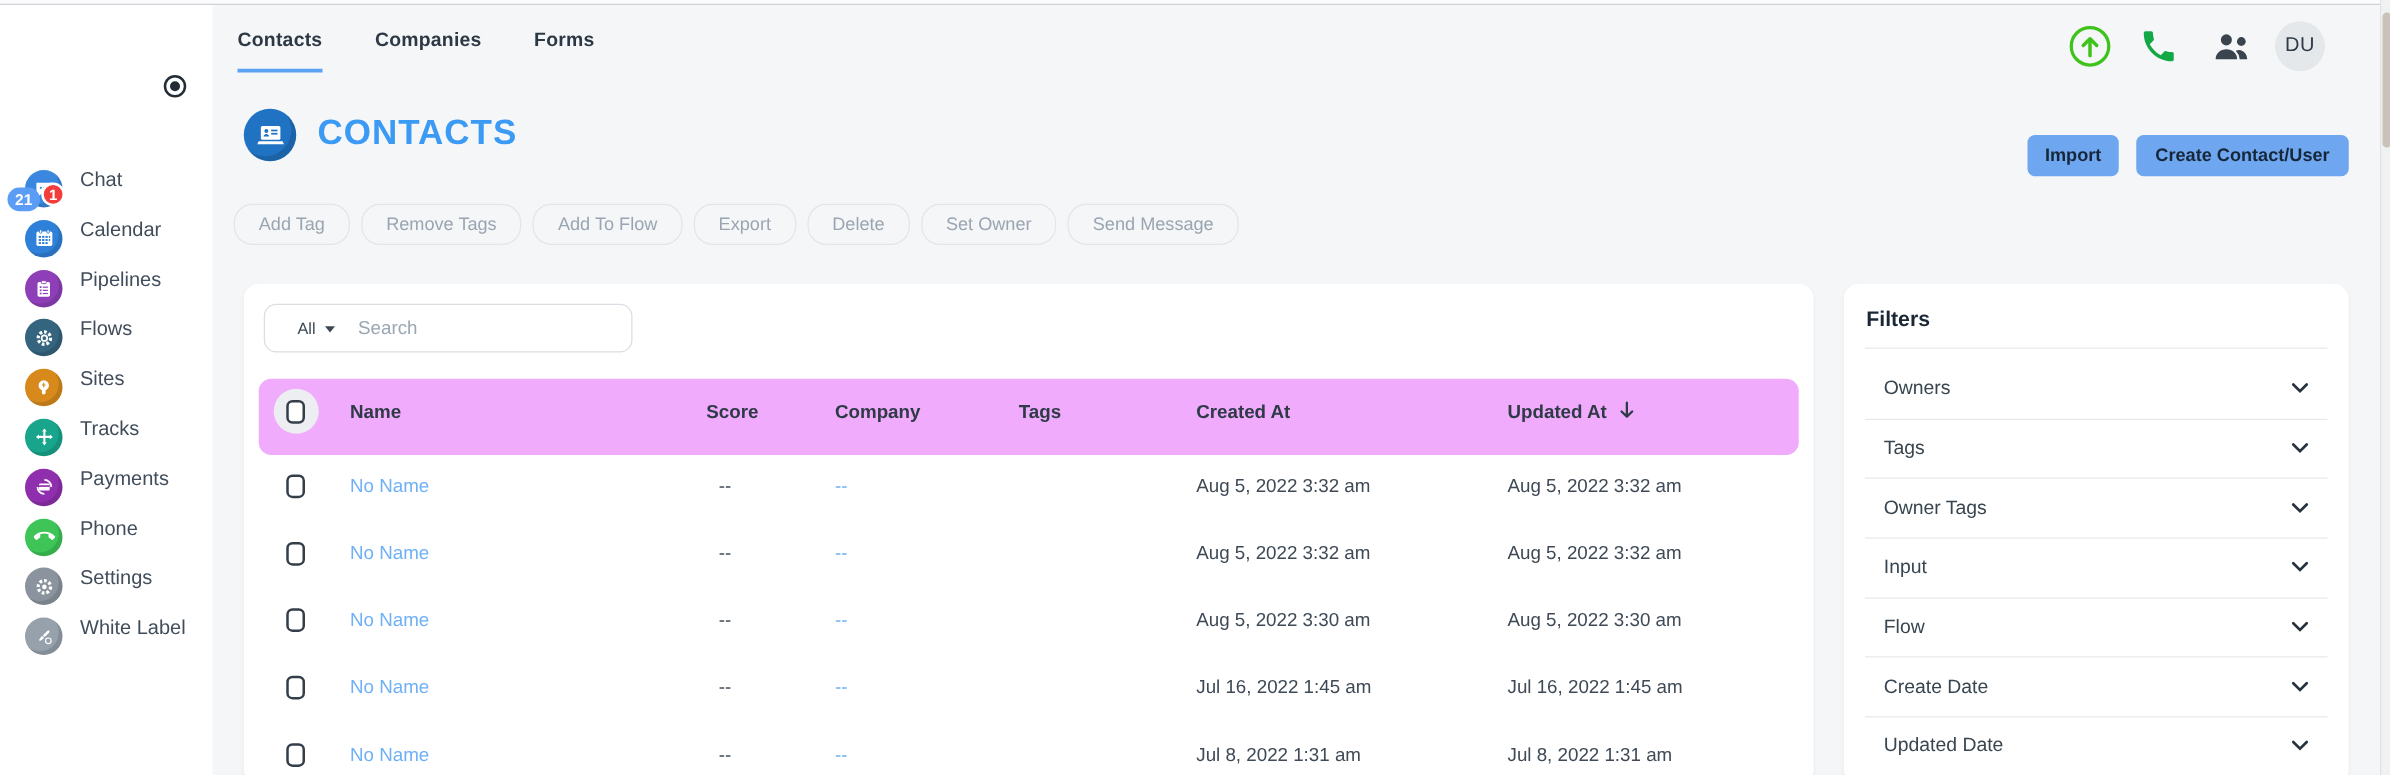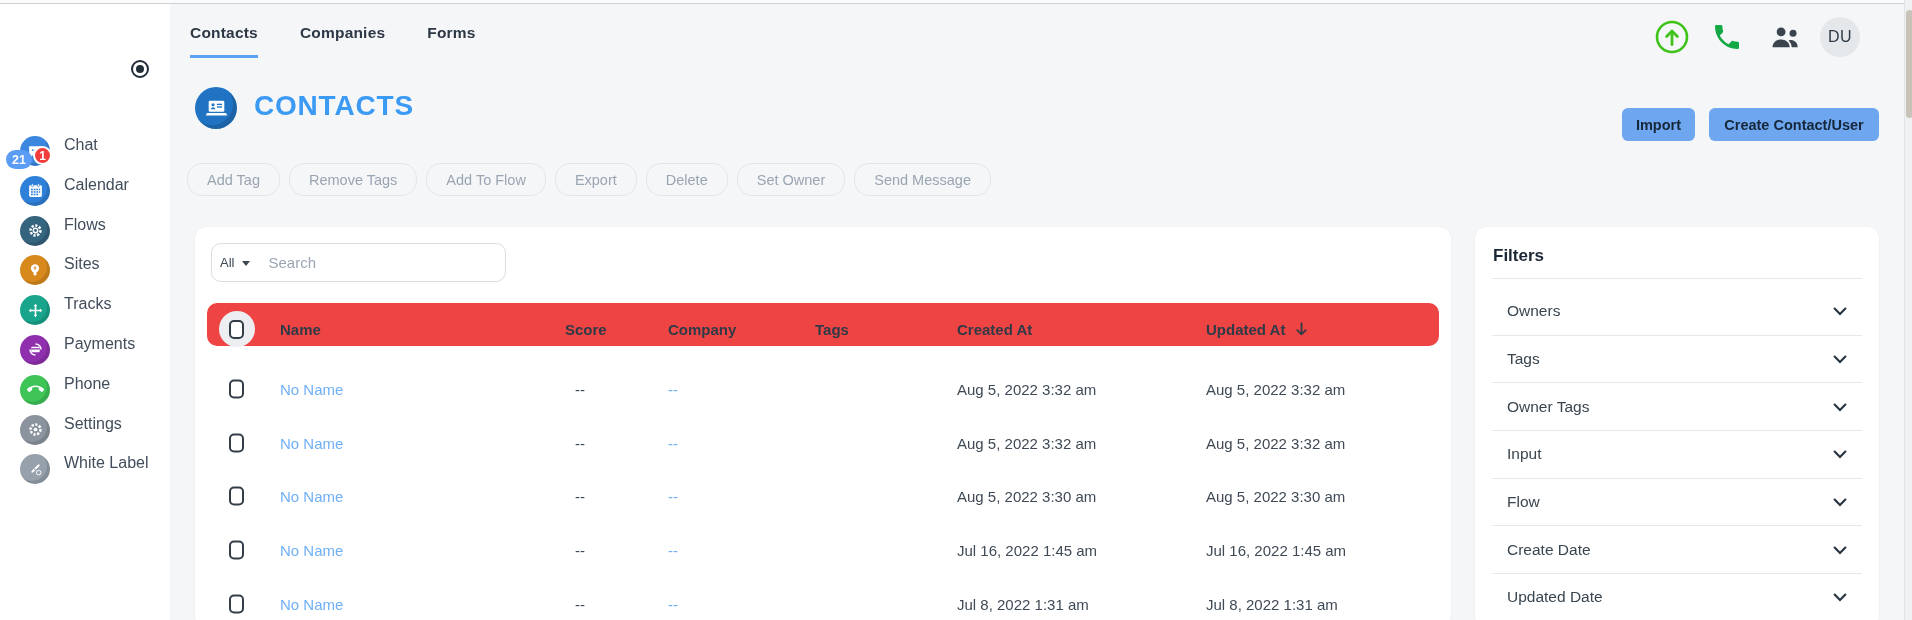--- a/index.html
+++ b/index.html
@@ -45,26 +45,26 @@
   .btn-import { left:1622px; top:108px; width:73px; }
   .btn-create { left:1709px; top:108px; width:170px; }
 
   
   .actionbar { position:absolute; left:187px; top:163px; display:flex; gap:9px; }
   .action-btn { height:33px; padding:0 19px; border:1.5px solid #e2e6ea; border-radius:15px; background:transparent; color:#9aa5b2; font-weight:normal; font-size:14.5px; display:flex; align-items:center; cursor:pointer; font-family:inherit; white-space:nowrap; }
 
   
   .main-card { position:absolute; left:195px; top:227px; width:1256px; height:400px; background:#fff; border-radius:12px; box-shadow:0 1px 3px rgba(25,39,52,.05); }
   .searchbox { position:absolute; left:16px; top:16px; width:295px; height:39px; border:1.5px solid #d9dee3; border-radius:10px; background:#fff; display:flex; align-items:center; }
-  .search-scope { margin-left:8px; display:flex; align-items:flex-end; gap:8px; font-size:13px; color:#3c4854; cursor:pointer; }
+  .search-scope { margin-left:26px; display:flex; align-items:flex-end; gap:8px; font-size:13px; color:#3c4854; cursor:pointer; }
   .caret-down { width:0; height:0; border:4.5px solid transparent; border-top:5.5px solid #3c4854; margin-top:5px; }
   .search-input { border:none; outline:none; background:transparent; margin-left:18px; width:200px; font-size:15px; color:#333; font-family:inherit; }
   .search-input::placeholder { color:#9aa6b3; }
 
-  .thead { position:absolute; left:12px; top:76px; width:1232px; height:43px; background:#ef4444; border-radius:10px; }
+  .thead { position:absolute; left:12px; top:76px; width:1232px; height:61px; background:#f0abfc; border-radius:10px; }
   .th-halo { position:absolute; left:12px; top:8px; width:36px; height:36px; border-radius:50%; background:#eceef1; }
   .cbx { position:absolute; width:15px; height:19px; border:2px solid #333e49; border-radius:5px; background:#fff; cursor:pointer; }
   .th-label { position:absolute; top:0; line-height:53px; font-size:15px; font-weight:bold; color:#2f3a47; cursor:pointer; }
   .sort-ic { display:inline-block; vertical-align:-2px; margin-left:9px; }
   .rows { position:absolute; left:12px; top:135px; width:1232px; }
   .trow { position:relative; height:53.8px; }
   .cell { position:absolute; top:50%; transform:translateY(-50%); font-size:15px; color:#3f4a56; white-space:nowrap; }
   .cell.link { color:#6fb0f7; cursor:pointer; }
   .row-cbx { top:50%; transform:translateY(-50%); }
   .c-cbx{left:22px} .c-name{left:73px} .c-score{left:368px} .c-company{left:461px} .c-tags{left:612px} .c-created{left:750px} .c-updated{left:999px}
@@ -122,20 +122,37 @@
                 <rect x="9.4" y="13" width="2.6" height="2.2"></rect>
                 <rect x="13.2" y="13" width="2.6" height="2.2"></rect>
                 <rect x="17" y="13" width="1.6" height="2.2"></rect>
                 <rect x="5.6" y="16.5" width="2.6" height="2.2"></rect>
                 <rect x="9.4" y="16.5" width="2.6" height="2.2"></rect>
                 <rect x="13.2" y="16.5" width="2.6" height="2.2"></rect>
               </g>
             </svg>
         </span>
         <span class="mi-label">Calendar</span>
+      </div>
+      <div class="menu-item">
+        <span class="mi-icon ic-pipelines">
+          <svg width="16" height="16" viewBox="0 0 24 24">
+              <rect x="4.5" y="4" width="15" height="17.5" rx="2" fill="#fff"></rect>
+              <rect x="9" y="2.3" width="6" height="3.6" rx="1.2" fill="#fff" stroke="#8e3fb8" stroke-width="1.1"></rect>
+              <g fill="#8e3fb8">
+                <rect x="7.2" y="9" width="2.1" height="2.1"></rect>
+                <rect x="10.8" y="9.4" width="6.2" height="1.4"></rect>
+                <rect x="7.2" y="12.8" width="2.1" height="2.1"></rect>
+                <rect x="10.8" y="13.2" width="6.2" height="1.4"></rect>
+                <rect x="7.2" y="16.6" width="2.1" height="2.1"></rect>
+                <rect x="10.8" y="17" width="6.2" height="1.4"></rect>
+              </g>
+            </svg>
+        </span>
+        <span class="mi-label">Pipelines</span>
       </div>
       <div class="menu-item">
         <span class="mi-icon ic-flows">
           <svg width="17" height="17" viewBox="0 0 24 24">
               <circle cx="12" cy="12" r="7" fill="none" stroke="#fff" stroke-width="3.6" stroke-dasharray="3.1 2.2"></circle>
               <circle cx="12" cy="12" r="3.1" fill="none" stroke="#fff" stroke-width="2"></circle>
             </svg>
         </span>
         <span class="mi-label">Flows</span>
       </div>

